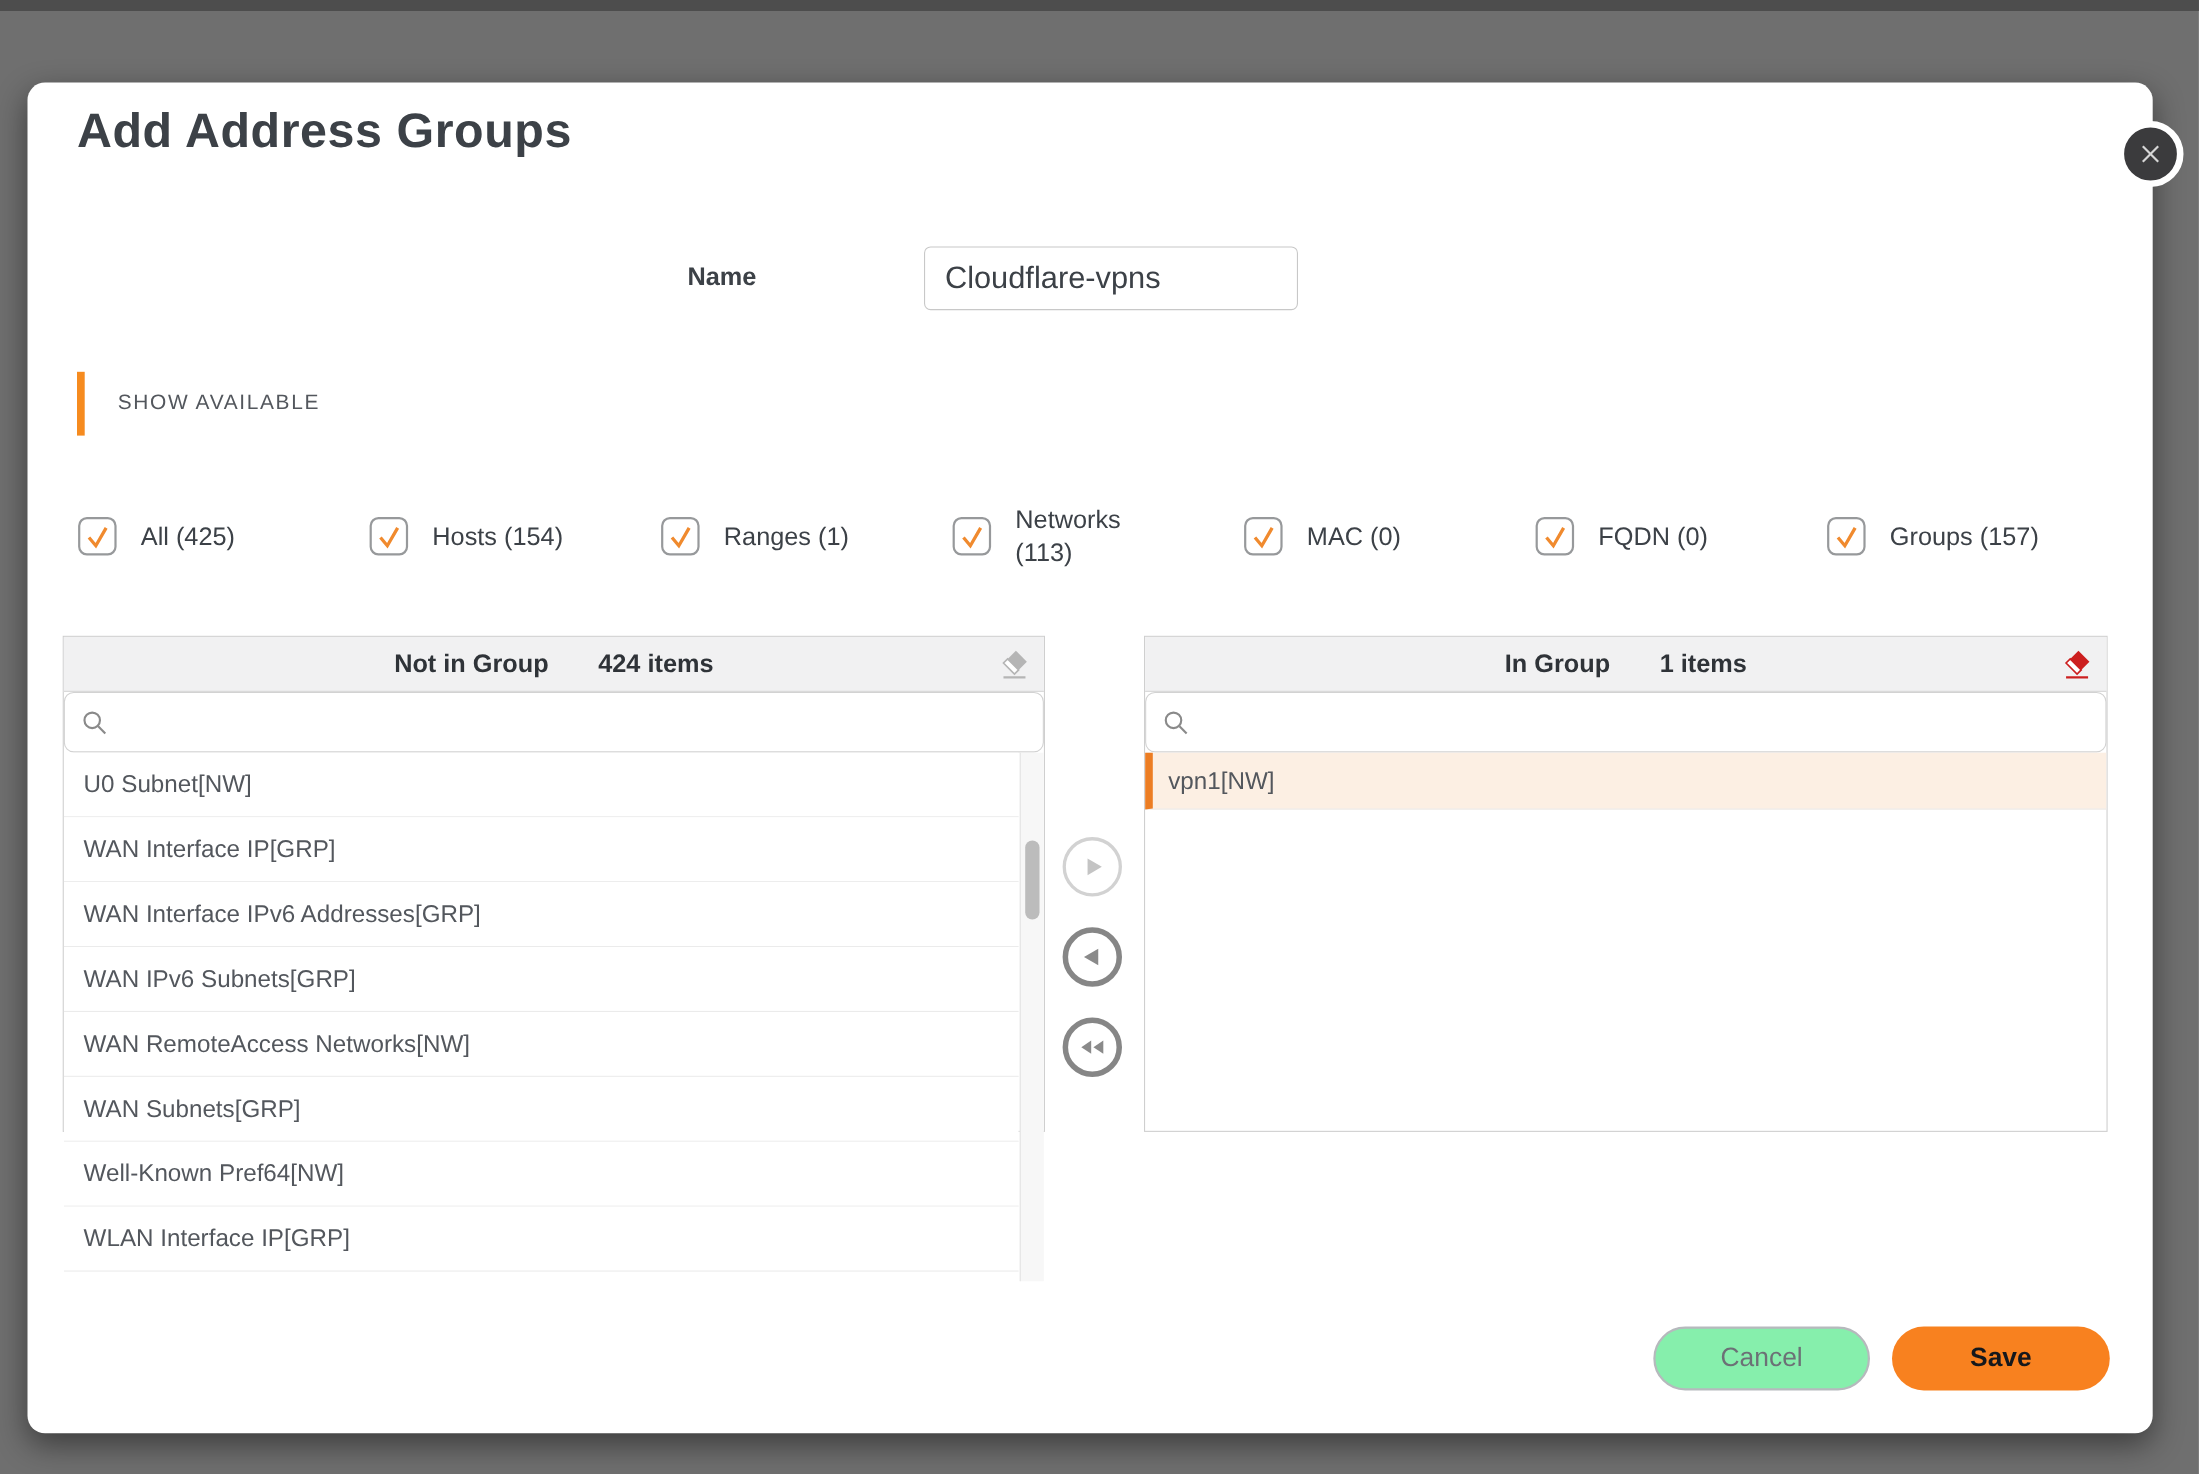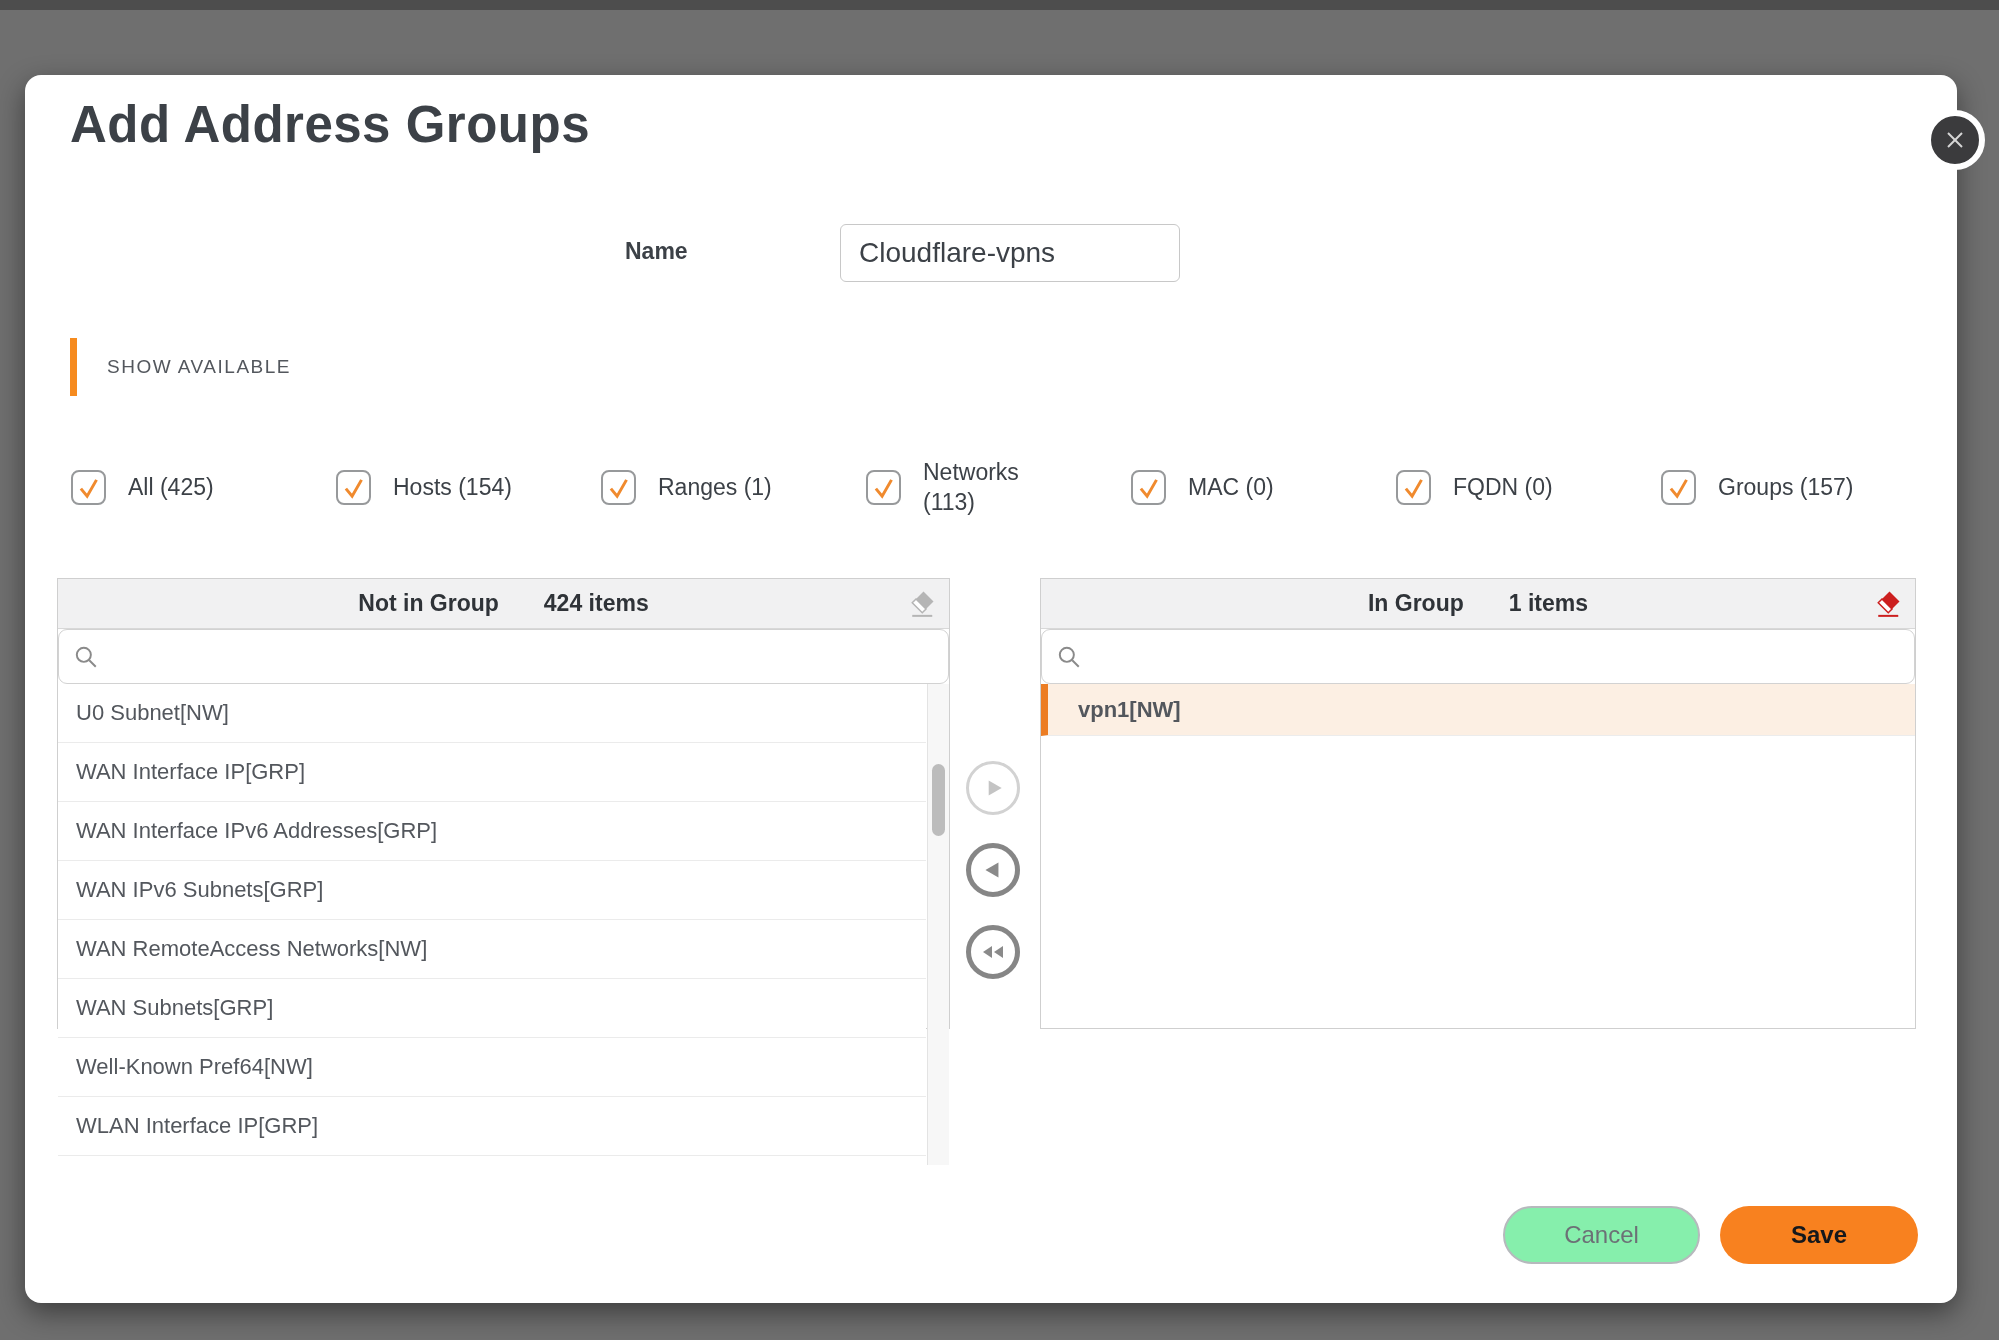--- a/index.html
+++ b/index.html
@@ -17,21 +17,21 @@
   
   .modal {
     position: absolute; left: 25px; top: 75px;
     width: 1932px; height: 1228px;
     background: #ffffff;
     border-radius: 16px;
     box-shadow: 0 10px 28px rgba(0,0,0,0.45);
   }
   .dialog-title {
     position: absolute; left: 45px; top: 20px;
-    font-size: 51px; font-weight: 600; color: #3c4147;
+    font-size: 44px; font-weight: 600; color: #3c4147;
     letter-spacing: 0.5px;
   }
   
   .close-btn {
     position: absolute; left: 1925px; top: 110px;
     width: 60px; height: 60px; border-radius: 50%;
     background: #3b3b3d; border: 6px solid #ffffff;
     display: flex; align-items: center; justify-content: center;
     cursor: pointer; z-index: 5;
   }
@@ -101,21 +101,21 @@
   .panel.right .list-rows { right: 0; }
   .list-row {
     height: 59px; line-height: 58px; padding-left: 18px;
     font-size: 22px; color: #53575d;
     border-bottom: 1px solid #ebebeb;
     white-space: nowrap; cursor: pointer; background: #fff;
   }
   .list-row.selected {
     height: 52px; line-height: 51px;
     background: #fcefe3; border-left: 7px solid #ec7d23;
-    padding-left: 30px; border-bottom: 1px solid #ececec; font-weight: bold;
+    padding-left: 14px; border-bottom: 1px solid #ececec;
   }
   .scroll-track {
     position: absolute; right: 0; top: 0; bottom: 0; width: 22px;
     background: #f7f7f7; border-left: 1px solid #e3e3e3;
   }
   .scroll-thumb {
     position: absolute; left: 4px; top: 80px; width: 13px; height: 72px;
     background: #bcbcbc; border-radius: 7px; cursor: grab;
   }
   

